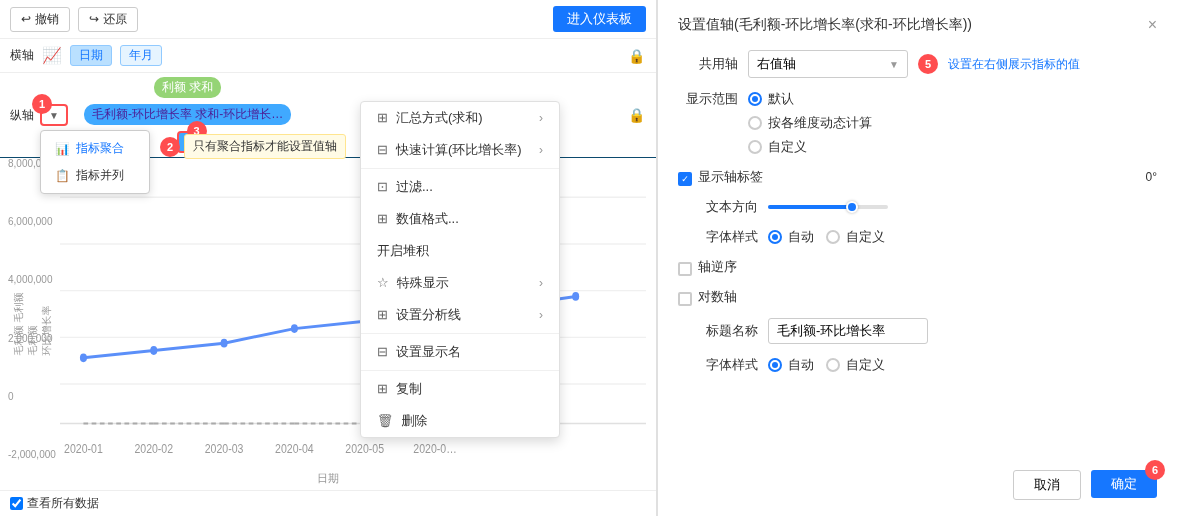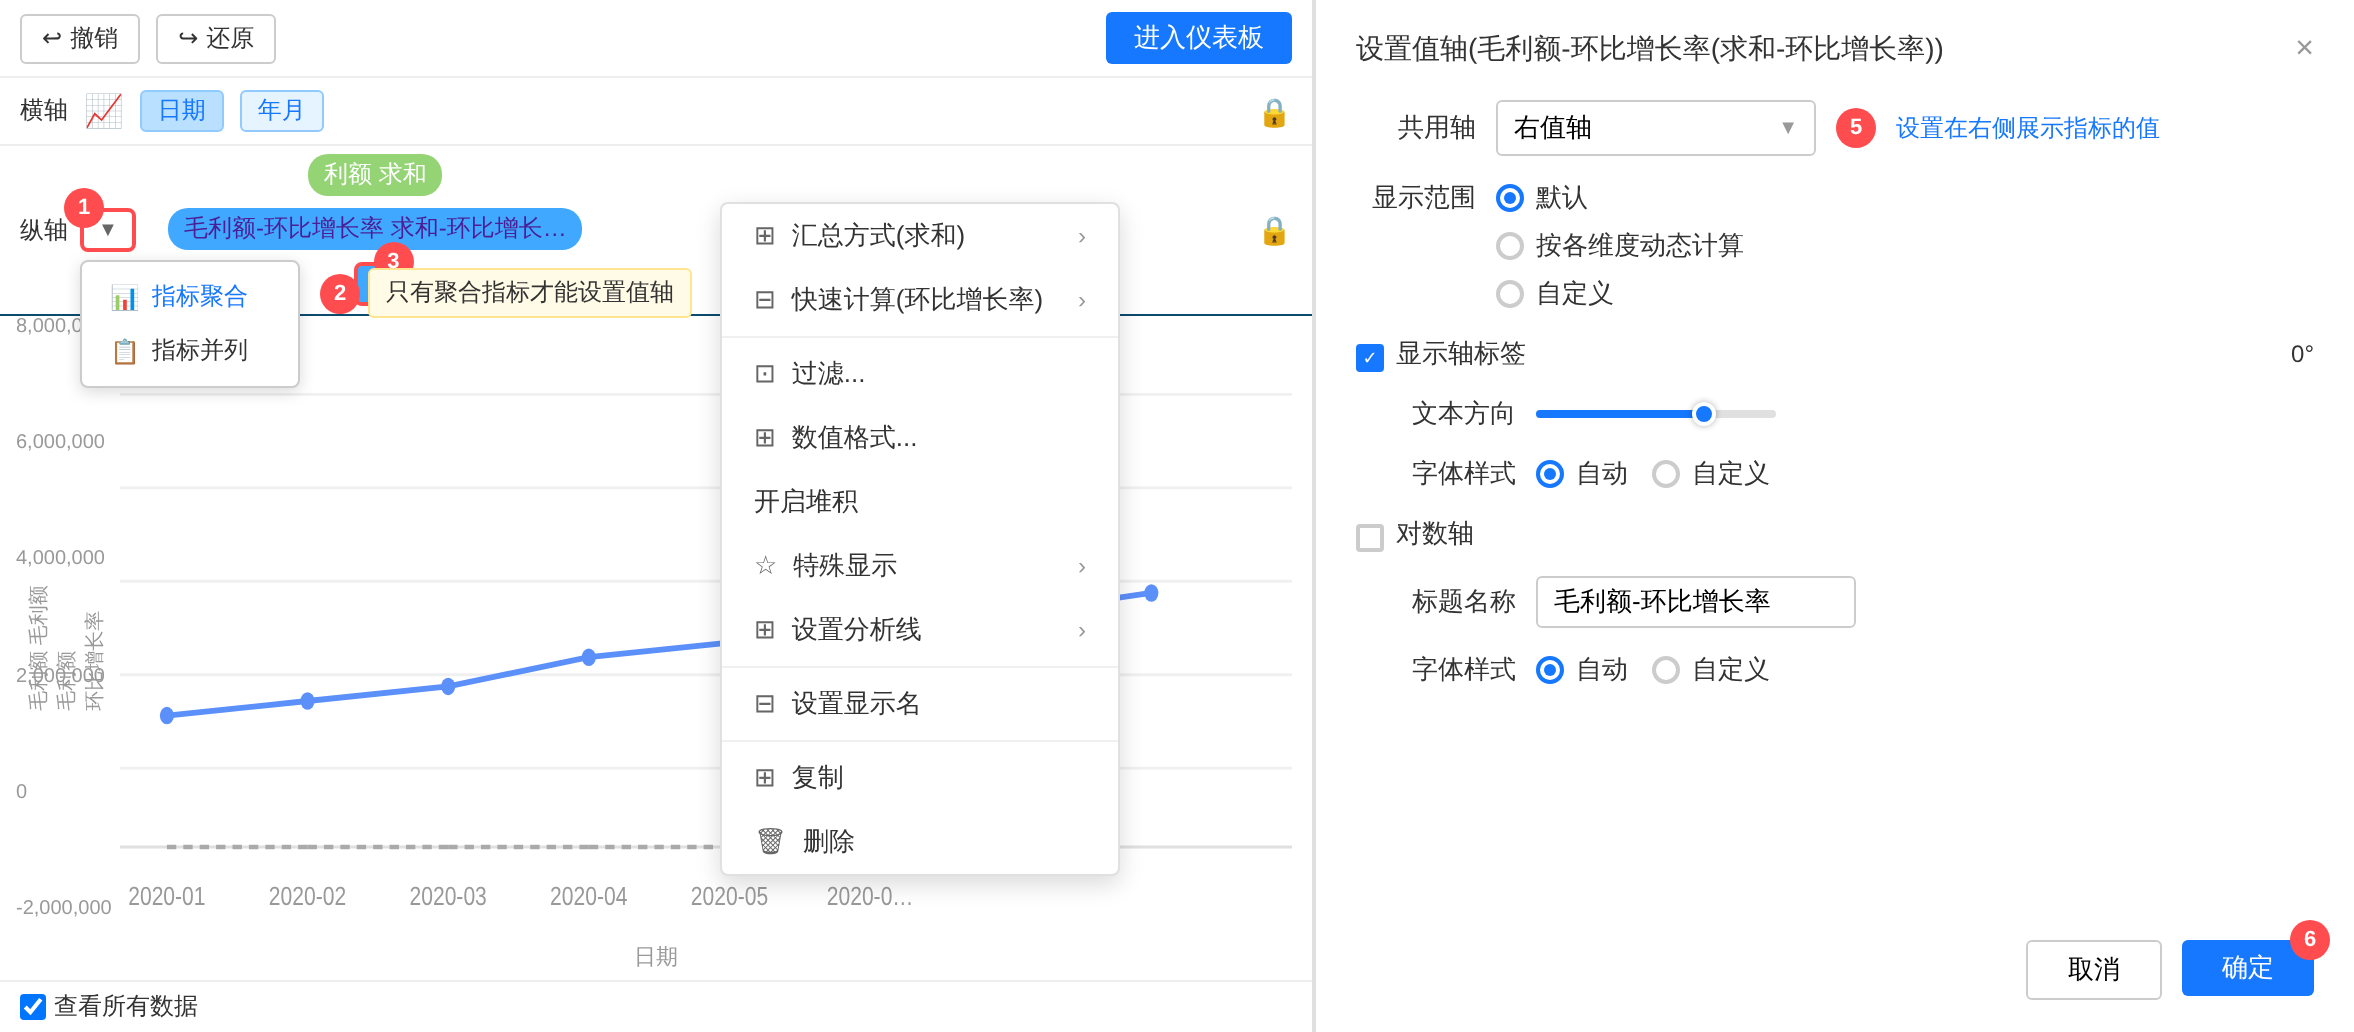--- a/index.html
+++ b/index.html
@@ -329,20 +329,26 @@
           <div class="radio-dot selected"></div>
           <span>自动</span>
         </div>
         <div class="radio-item">
           <div class="radio-dot"></div>
           <span>自定义</span>
         </div>
       </div>
     </div>
 
+    <div class="form-row">
+      <div class="checkbox-item">
+        <div class="checkbox-box"></div>
+        <span>轴逆序</span>
+      </div>
+    </div>
 
     <div class="form-row">
       <div class="checkbox-item">
         <div class="checkbox-box"></div>
         <span>对数轴</span>
       </div>
     </div>
 
 
     <div class="form-row" style="padding-left:20px;">

